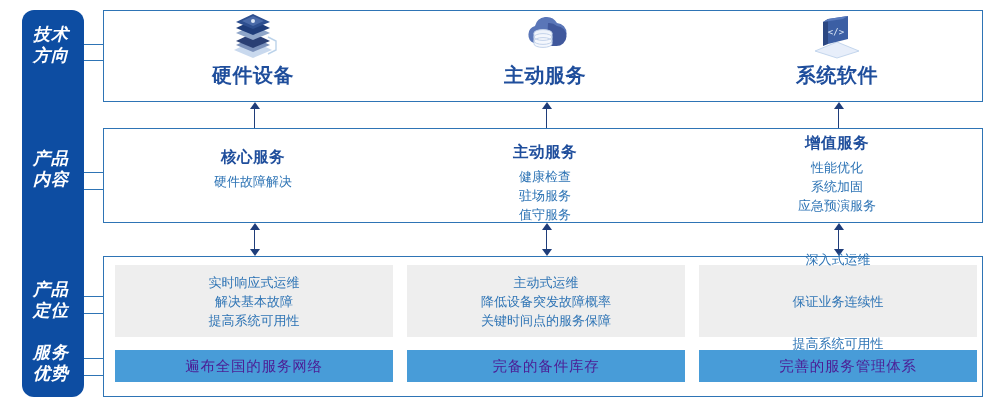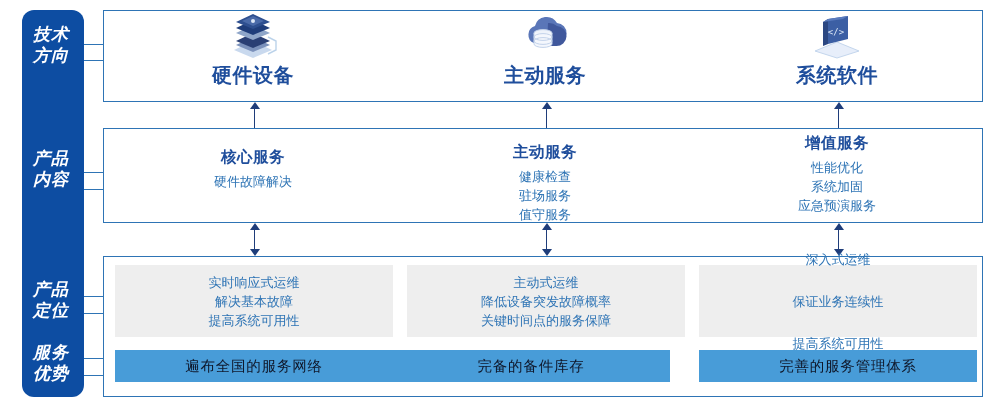--- a/index.html
+++ b/index.html
@@ -138,27 +138,27 @@
   
   .blue-bar {
     position: absolute;
     top: 350px;
     width: 278px;
     height: 32px;
     background: #489cd8;
     display: flex;
     align-items: center;
     justify-content: center;
-    color: #0f172a;
+    color: #4c1d95;
     font-size: 14.5px;
     letter-spacing: .8px;
     box-sizing: border-box;
   }
   #blue-bar-0 { left: 115px; }
-  #blue-bar-1 { left: 392px; text-align: right; }
+  #blue-bar-1 { left: 407px; text-align: right; }
   #blue-bar-2 { left: 699px; padding-left: 20px; }
 
   
   .arrow-up, .arrow-both {
     position: absolute;
     width: 14px;
   }
   .arrow-stem {
     position: absolute;
     left: 6px;

